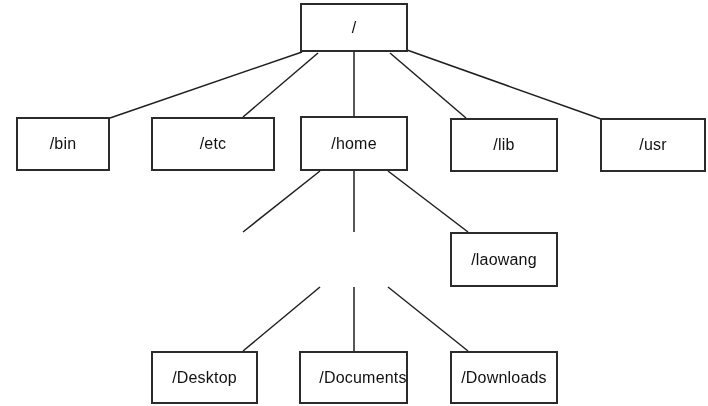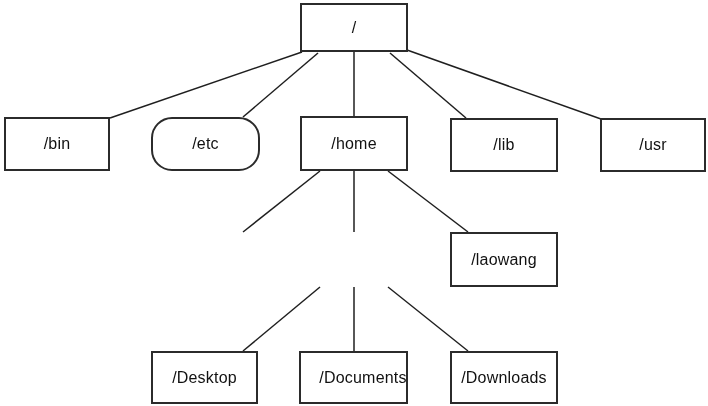--- a/index.html
+++ b/index.html
@@ -29,22 +29,22 @@
     border: 2px solid #2b2b2b;
     display: flex;
     align-items: center;
     justify-content: center;
     font-size: 16px;
     color: #111111;
     letter-spacing: 0.2px;
   }
   
   .n-root       { left: 300px; top:   3px; width: 108px; height: 49px; }
-  .n-bin        { left:   4px; top: 117px; width: 106px; height: 54px; }
-  .n-etc        { left: 151px; top: 117px; width: 109px; height: 54px; border-radius: 21px; }
+  .n-bin        { left:   16px; top: 117px; width: 94px; height: 54px; }
+  .n-etc        { left: 151px; top: 117px; width: 124px; height: 54px; }
   .n-home       { left: 300px; top: 116px; width: 108px; height: 55px; }
   .n-lib        { left: 450px; top: 118px; width: 108px; height: 54px; }
   .n-usr        { left: 600px; top: 118px; width: 106px; height: 54px; }
   .n-itheima    { left: 151px; top: 232px; width: 107px; height: 55px; }
   .n-python     { left: 300px; top: 232px; width: 108px; height: 55px; }
   .n-laowang    { left: 450px; top: 232px; width: 108px; height: 55px; }
   .n-desktop    { left: 151px; top: 351px; width: 107px; height: 53px; }
   .n-documents  { left: 299px; top: 351px; width: 109px; height: 53px; padding-left: 19px; }
   .n-downloads  { left: 450px; top: 351px; width: 108px; height: 53px; align-items: center; }
   line { stroke: #1f1f1f; stroke-width: 1.5; }

